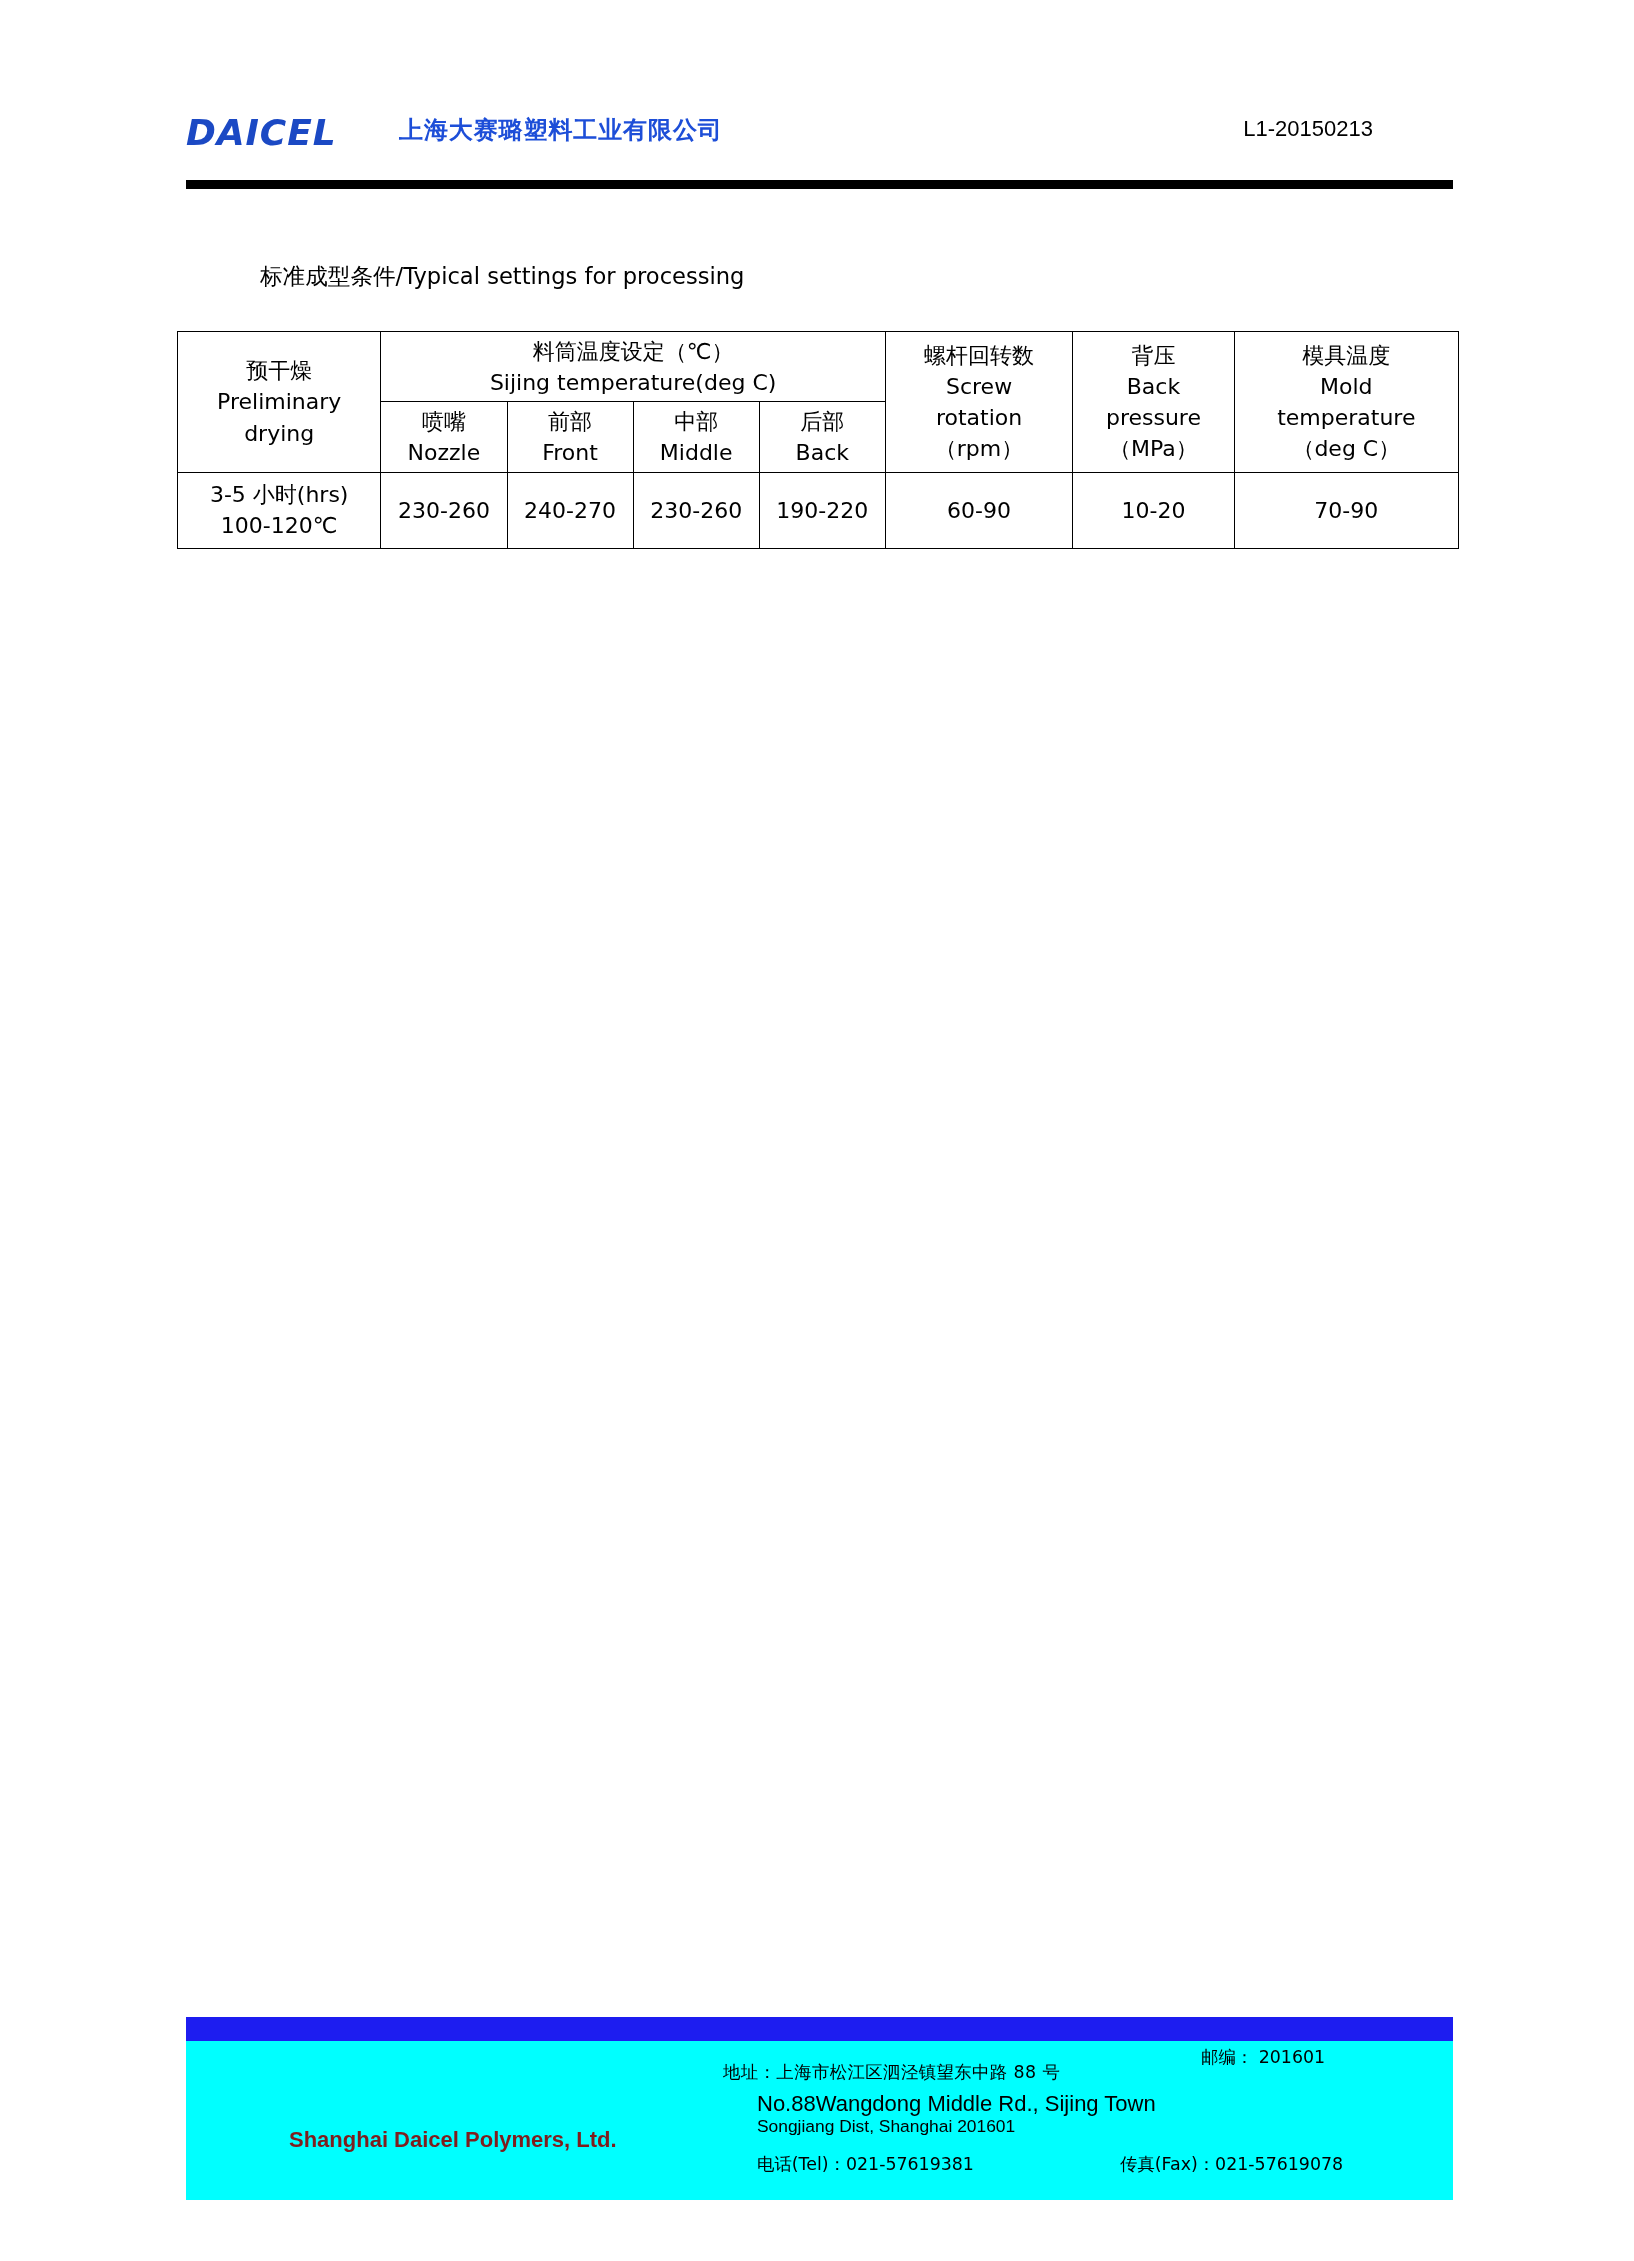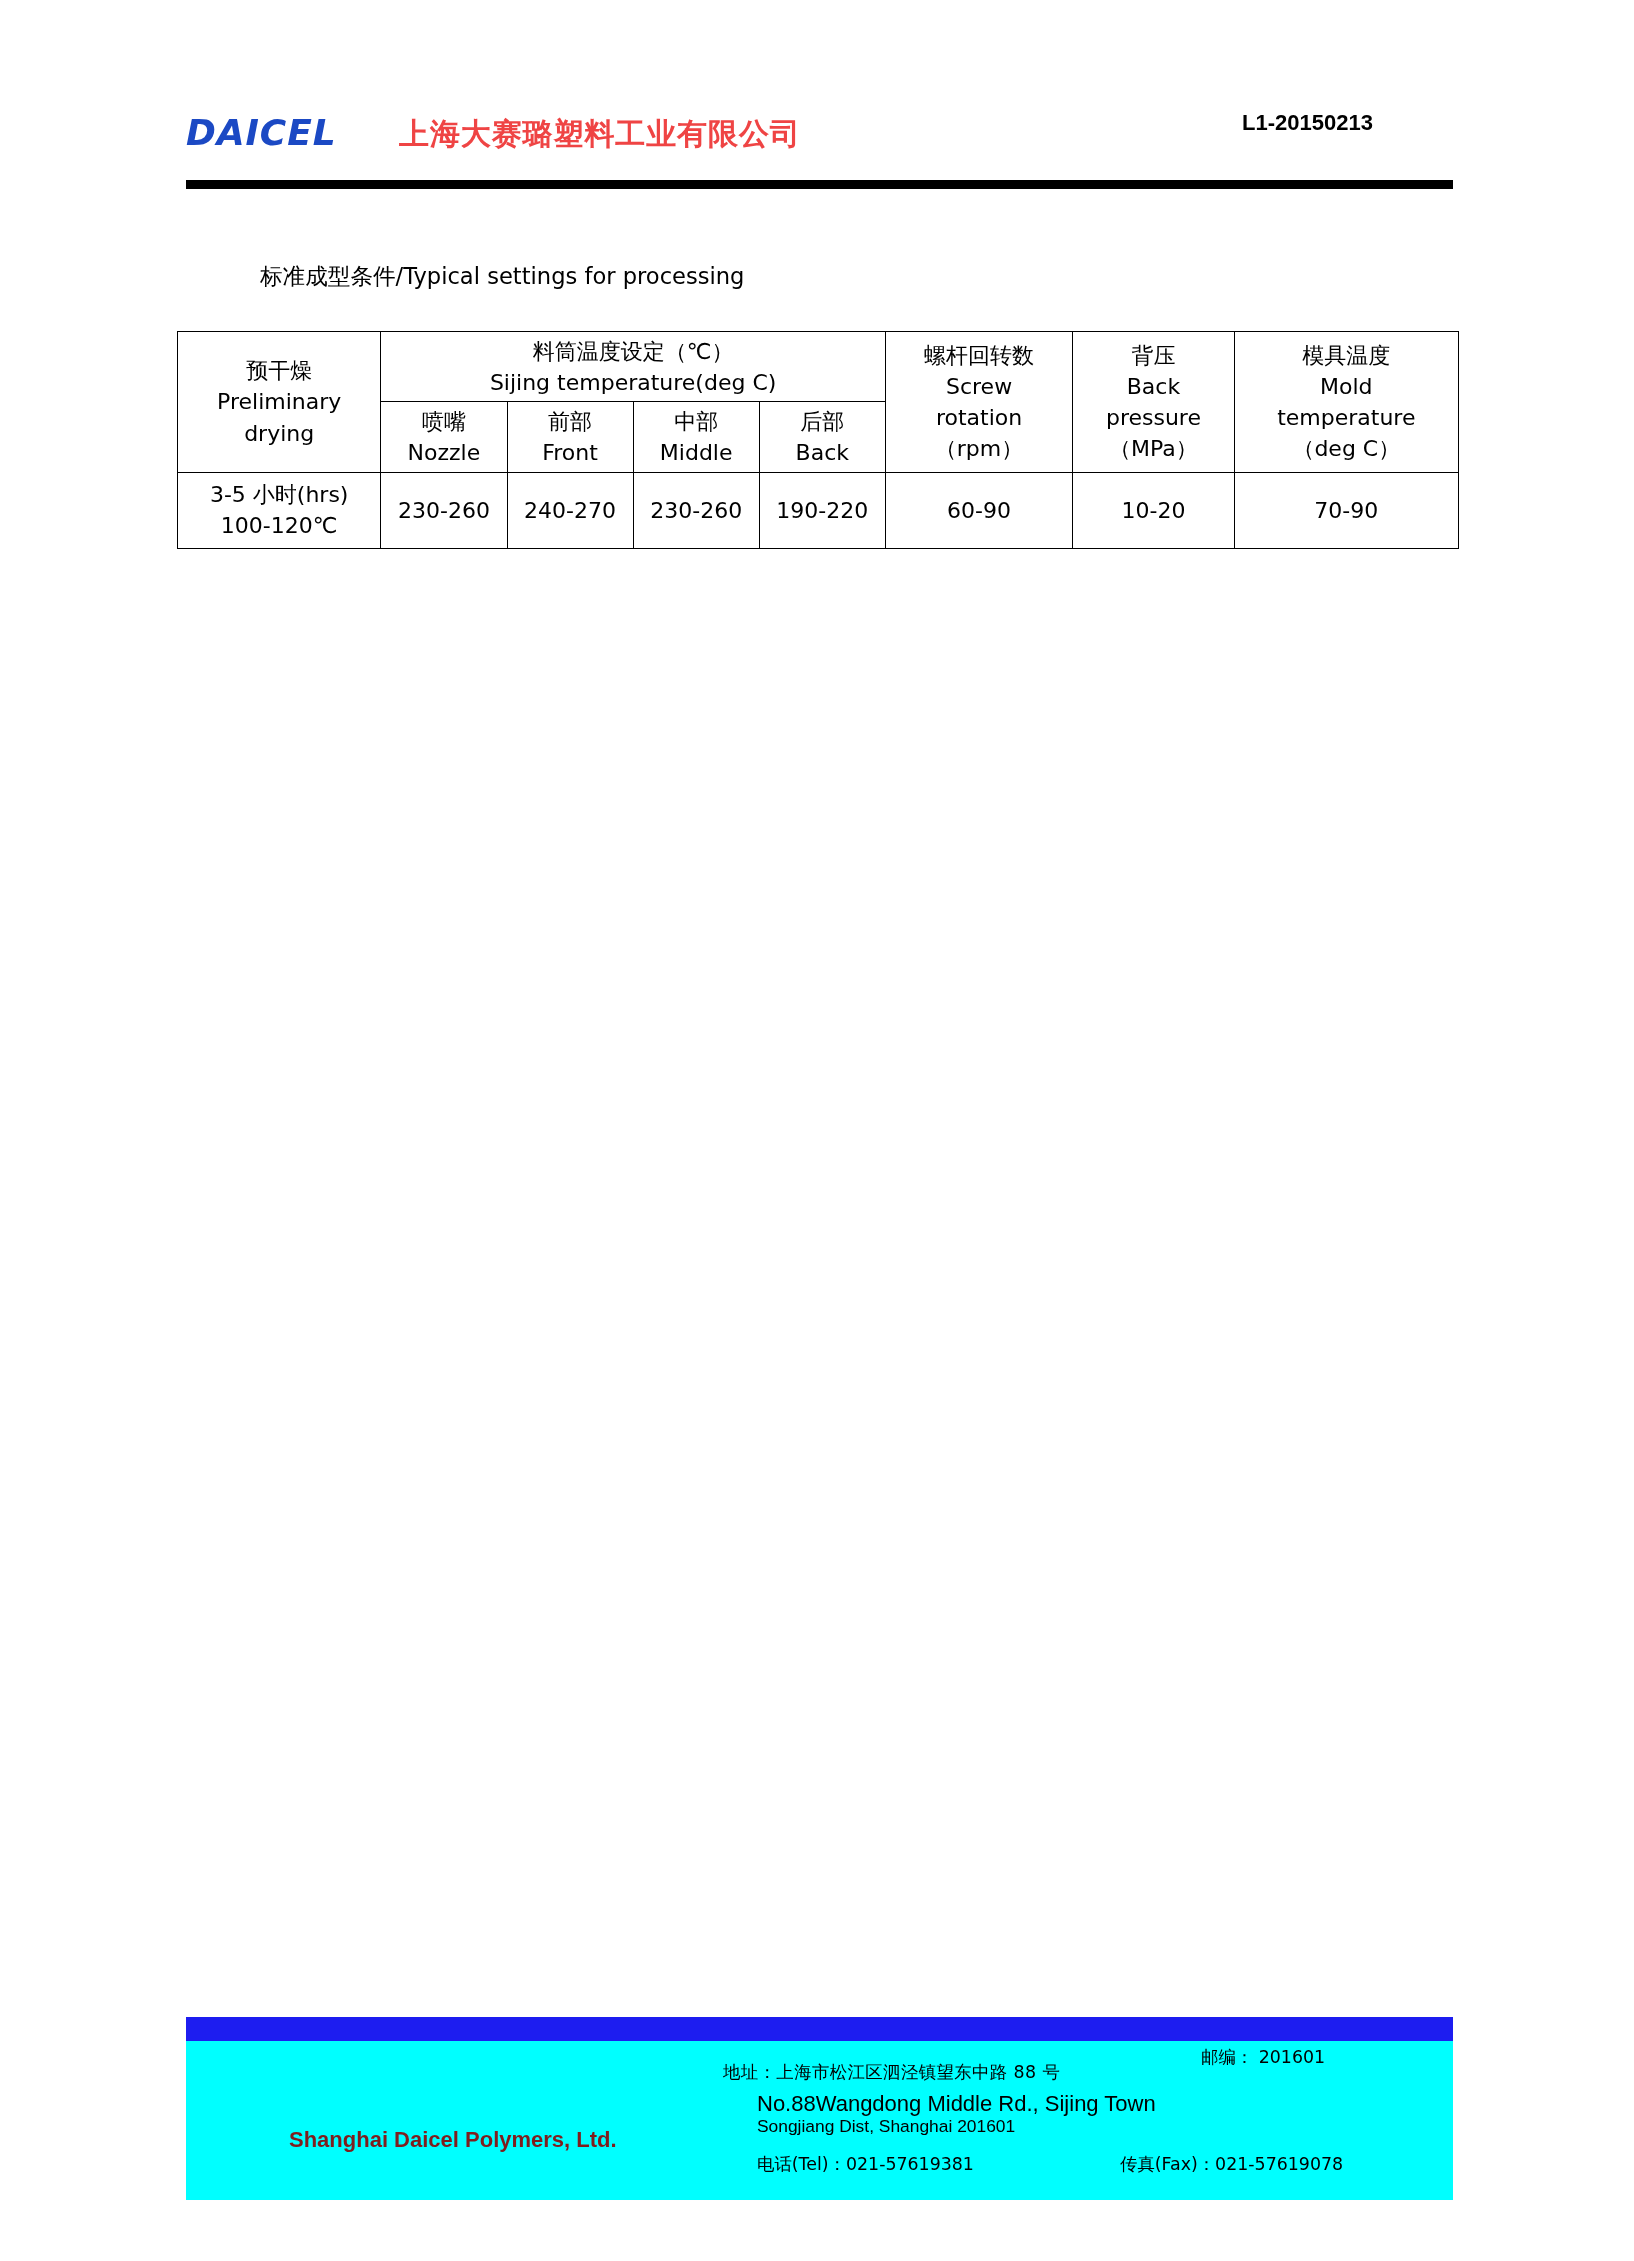--- a/index.html
+++ b/index.html
@@ -38,32 +38,32 @@
     font-size: 36px;
     font-weight: bold;
     font-style: italic;
     letter-spacing: 0.9px;
     color: #1b49c4;
   }
   .company-cn {
     position: absolute;
     left: 213px;
     top: 8.7px;
-    font-size: 30px;
+    font-size: 24px;
     font-weight: bold;
     letter-spacing: 0.9px;
-    color: #ef4444;
+    color: #1d4ed8;
     font-family: "DejaVu Sans", sans-serif;
   }
   .doc-code {
     position: absolute;
     right: 80px;
-    top: 5px;
-    font-size: 22px;
-    font-weight: bold;
+    top: 11px;
+    font-size: 22px;
+    font-weight: normal;
     font-family: "Liberation Sans", sans-serif;
     margin-left: 28px;
   }
   .header-rule {
     position: absolute;
     left: 186px;
     top: 180px;
     width: 1267px;
     height: 8.7px;
     background: #000;

